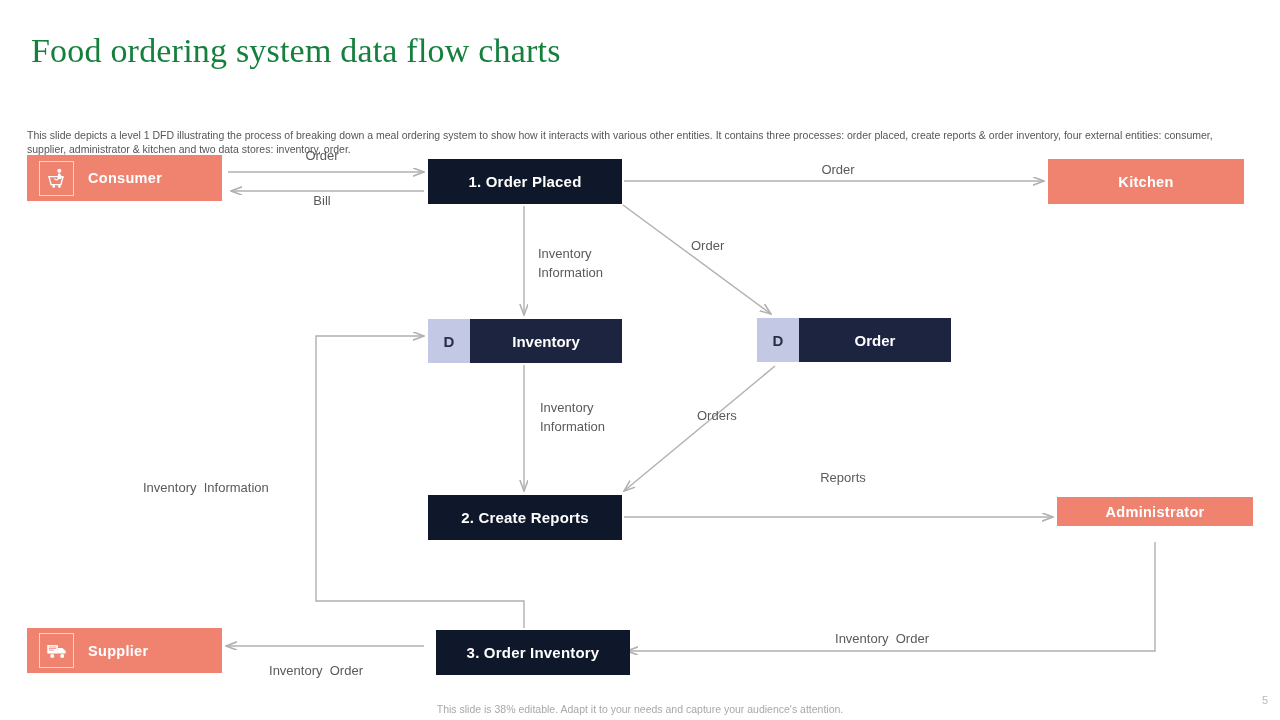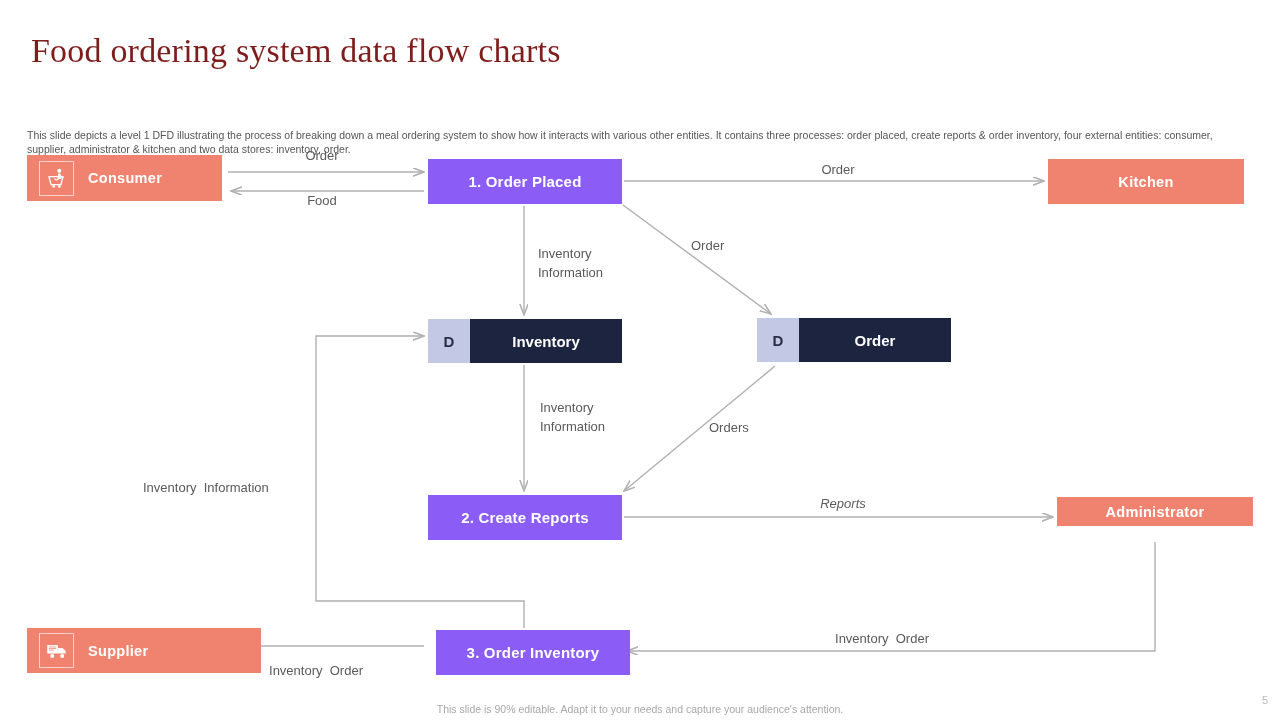--- a/index.html
+++ b/index.html
@@ -22,21 +22,21 @@
   }
 
   
   .title {
     position: absolute;
     left: 31px;
     top: 30px;
     font-family: "Liberation Serif", serif;
     font-size: 34px;
     line-height: 42px;
-    color: #7f1d1d;
+    color: #15803d;
     letter-spacing: 0.2px;
     white-space: nowrap;
   }
   .subtitle {
     position: absolute;
     left: 27px;
     top: 84px;
     width: 1212px;
     font-size: 10.5px;
     line-height: 14px;
@@ -97,21 +97,21 @@
     border: 1.5px solid #f7d3c9;
     box-sizing: border-box;
     display: flex;
     align-items: center;
     justify-content: center;
     flex: 0 0 auto;
     margin-right: 14px;
   }
   .entity .ic-box svg { display: block; }
   .process {
-    background: #8b5cf6;
+    background: #0f172a;
     justify-content: center;
     font-size: 15px;
     letter-spacing: 0.2px;
   }
   .datastore {
     background: #1c2440;
     padding: 0;
   }
   .datastore .d-cell {
     width: 42px;
@@ -132,21 +132,21 @@
     justify-content: center;
     font-size: 15px;
     color: #ffffff;
     font-weight: bold;
   }
 
   
   #node-consumer        { left: 27px;   top: 155px; width: 195px; height: 46px; }
   #node-kitchen         { left: 1048px; top: 159px; width: 196px; height: 45px; }
   #node-administrator   { left: 1057px; top: 497px; width: 196px; height: 29px; }
-  #node-supplier        { left: 27px;   top: 628px; width: 234px; height: 45px; }
+  #node-supplier        { left: 27px;   top: 628px; width: 195px; height: 45px; }
   #node-order-placed    { left: 428px;  top: 159px; width: 194px; height: 45px; }
   #node-create-reports  { left: 428px;  top: 495px; width: 194px; height: 45px; text-align: right; }
   #node-order-inventory { left: 428px;  top: 630px; width: 194px; height: 45px; margin-left: 8px; }
   #node-ds-inventory    { left: 428px;  top: 319px; width: 194px; height: 44px; }
   #node-ds-order        { left: 757px;  top: 318px; width: 194px; height: 44px; }
 
   
   .edge-label {
     position: absolute;
     font-size: 13px;
@@ -254,38 +254,38 @@
     <span class="ds-label">Inventory</span>
   </div>
 
   <div class="node datastore" id="node-ds-order">
     <span class="d-cell">D</span>
     <span class="ds-label">Order</span>
   </div>
 
   <div class="edge-label center" style="left:272px; top:146px; width:100px;">Order</div>
 
-  <div class="edge-label center" style="left:272px; top:191px; width:100px;">Food</div>
+  <div class="edge-label center" style="left:272px; top:191px; width:100px;">Bill</div>
 
   <div class="edge-label center" style="left:788px; top:160px; width:100px;">Order</div>
 
   <div class="edge-label" style="left:538px; top:244px;">Inventory
 Information</div>
 
   <div class="edge-label" style="left:691px; top:236px;">Order</div>
 
   <div class="edge-label" style="left:540px; top:398px;">Inventory
 Information</div>
 
-  <div class="edge-label" style="left:697px; top:418px;margin-left:12px;">Orders</div>
-
-  <div class="edge-label center" style="left:793px; top:494px; width:100px;font-style:italic;">Reports</div>
+  <div class="edge-label" style="left:697px; top:406px;">Orders</div>
+
+  <div class="edge-label center" style="left:793px; top:468px; width:100px;">Reports</div>
 
   <div class="edge-label" style="left:143px; top:478px;">Inventory  Information</div>
 
   <div class="edge-label center" style="left:236px; top:661px; width:160px;">Inventory  Order</div>
 
   <div class="edge-label center" style="left:802px; top:629px; width:160px;">Inventory  Order</div>
 
-  <div class="footer-note">This slide is 90% editable. Adapt it to your needs and capture your audience's attention.</div>
+  <div class="footer-note">This slide is 38% editable. Adapt it to your needs and capture your audience's attention.</div>
   <div class="page-number">5</div>
 
 </div>
 
 </body></html>

